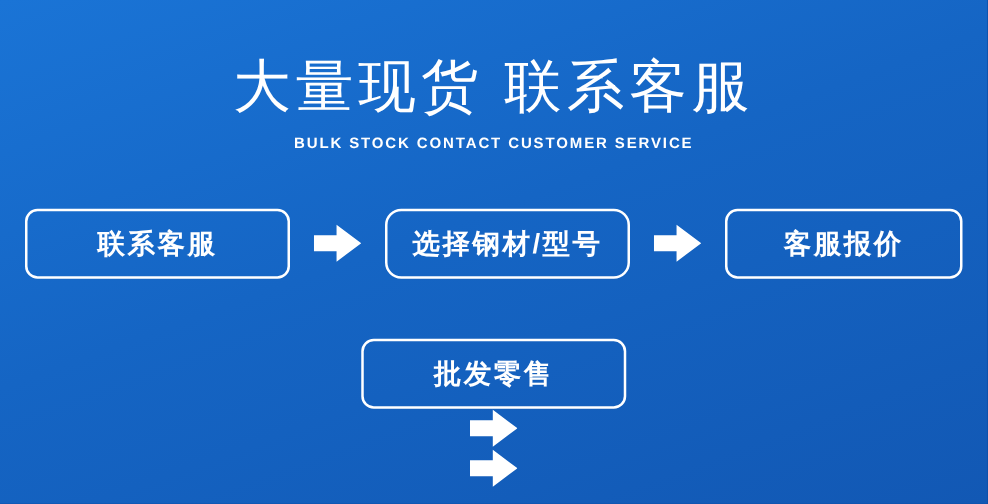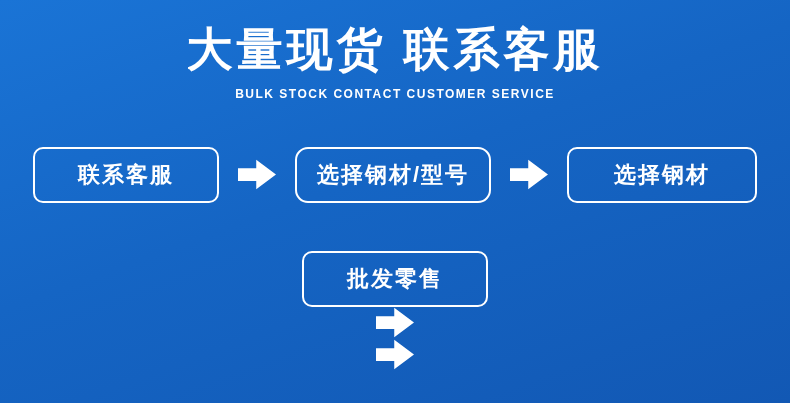--- a/index.html
+++ b/index.html
@@ -14,24 +14,24 @@
     height: 403px;
     margin: 0 auto;
     background: linear-gradient(160deg, #1a74d6 0%, #1565c4 45%, #1258b4 100%);
     overflow: hidden;
     box-sizing: border-box;
     display: flex;
     flex-direction: column;
     align-items: center;
   }
   .title {
-    margin-top: 24px;
+    margin-top: 44px;
     color: #ffffff;
     font-size: 46px;
-    font-weight: bold;
+    font-weight: normal;
     letter-spacing: 4px;
     line-height: 1.1;
     text-align: center;
     white-space: nowrap;
   }
   .subtitle {
     margin-top: 12px;
     color: #ffffff;
     font-size: 12px;
     font-weight: bold;
@@ -57,21 +57,21 @@
     display: flex;
     align-items: center;
     justify-content: center;
     color: #ffffff;
     font-size: 22px;
     font-weight: bold;
     letter-spacing: 2px;
     background: transparent;
     white-space: nowrap;
   }
-  .step-box.w1 { width: 186px; text-align: right; }
+  .step-box.w1 { width: 212px; text-align: right; }
   .step-box.w2 { width: 196px; border-radius: 13px; }
   .step-box.w3 { width: 190px; }
   .arrow {
     width: 38px;
     height: 32px;
     margin: 0 19px;
     background: #ffffff;
     clip-path: polygon(0% 30%, 48% 30%, 48% 4%, 100% 50%, 48% 96%, 48% 70%, 0% 70%);
     flex: 0 0 auto;
   }
@@ -83,21 +83,21 @@
 
   <div class="title">大量现货 联系客服</div>
 
   <div class="subtitle">BULK STOCK CONTACT CUSTOMER SERVICE</div>
 
   <div class="flow-row">
     <div class="step-box w1">联系客服</div>
     <div class="arrow"></div>
     <div class="step-box w2">选择钢材/型号</div>
     <div class="arrow"></div>
-    <div class="step-box w3">选择钢材</div>
+    <div class="step-box w3">客服报价</div>
   </div>
 
   <div class="flow-row second">
     <div class="step-box w1">批发零售</div>
     <div class="arrow"></div>
     <div class="arrow"></div>
   </div>
 
 </div>
 

